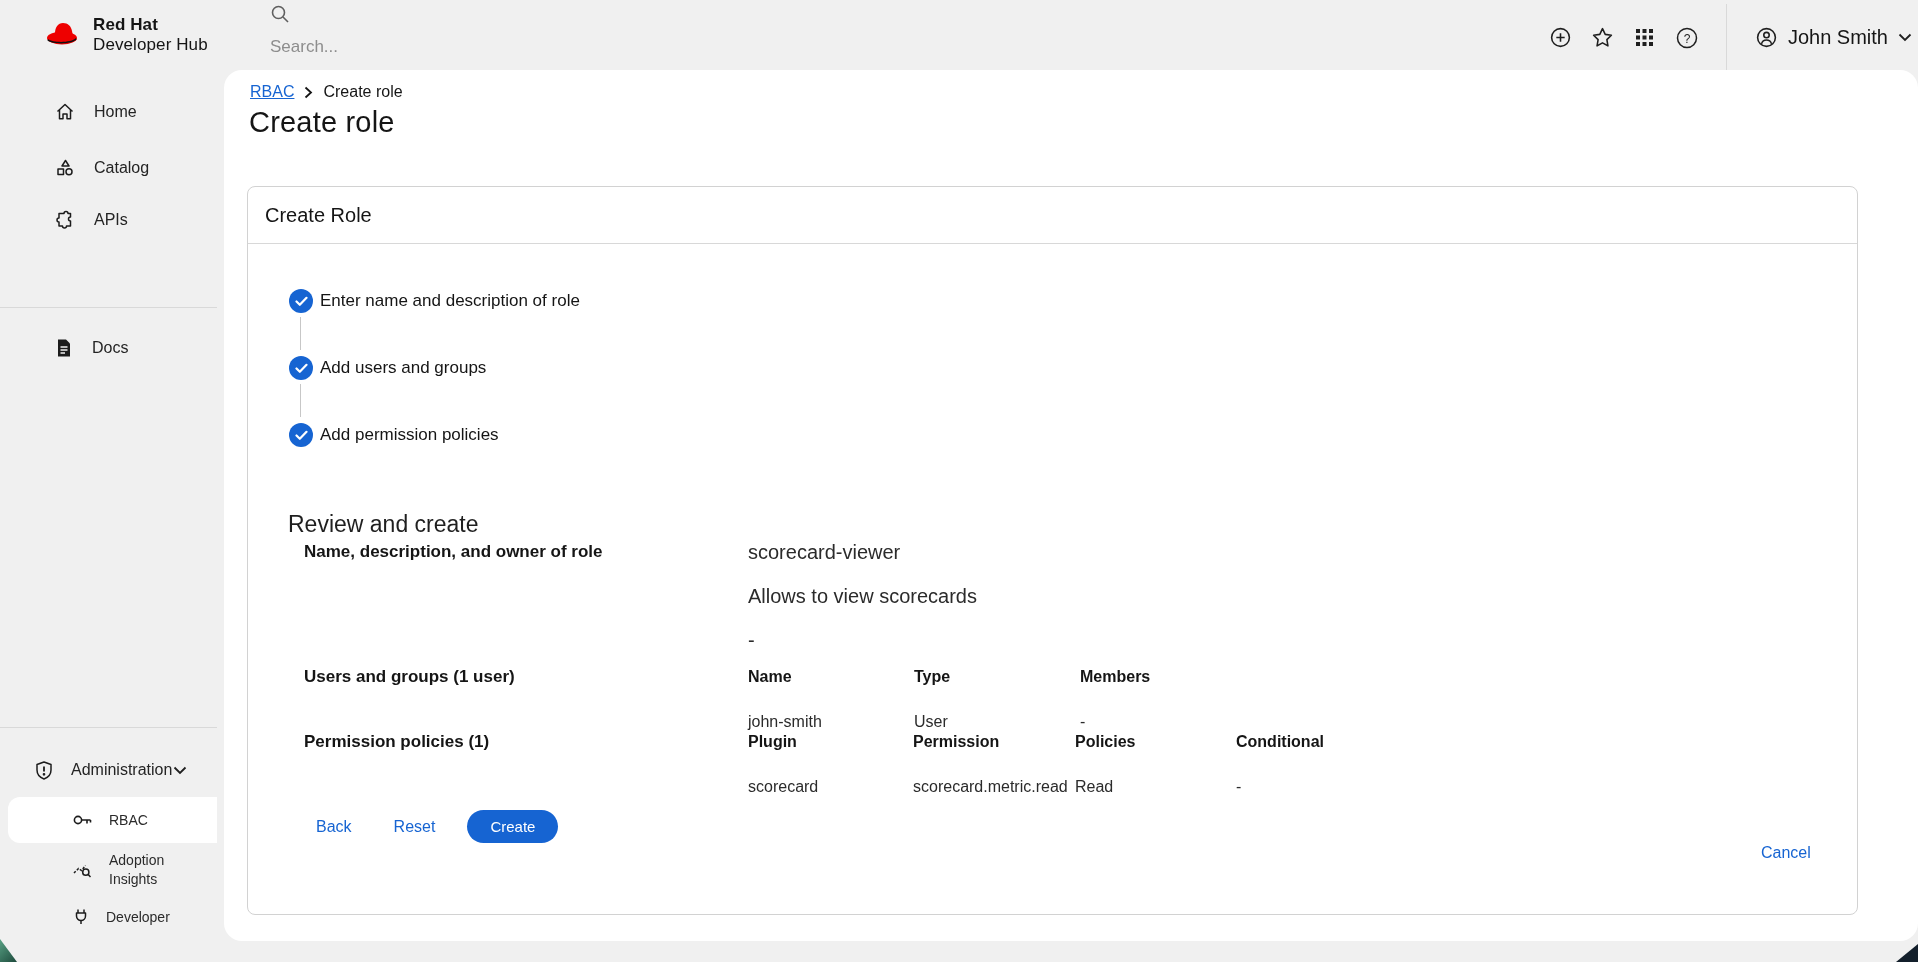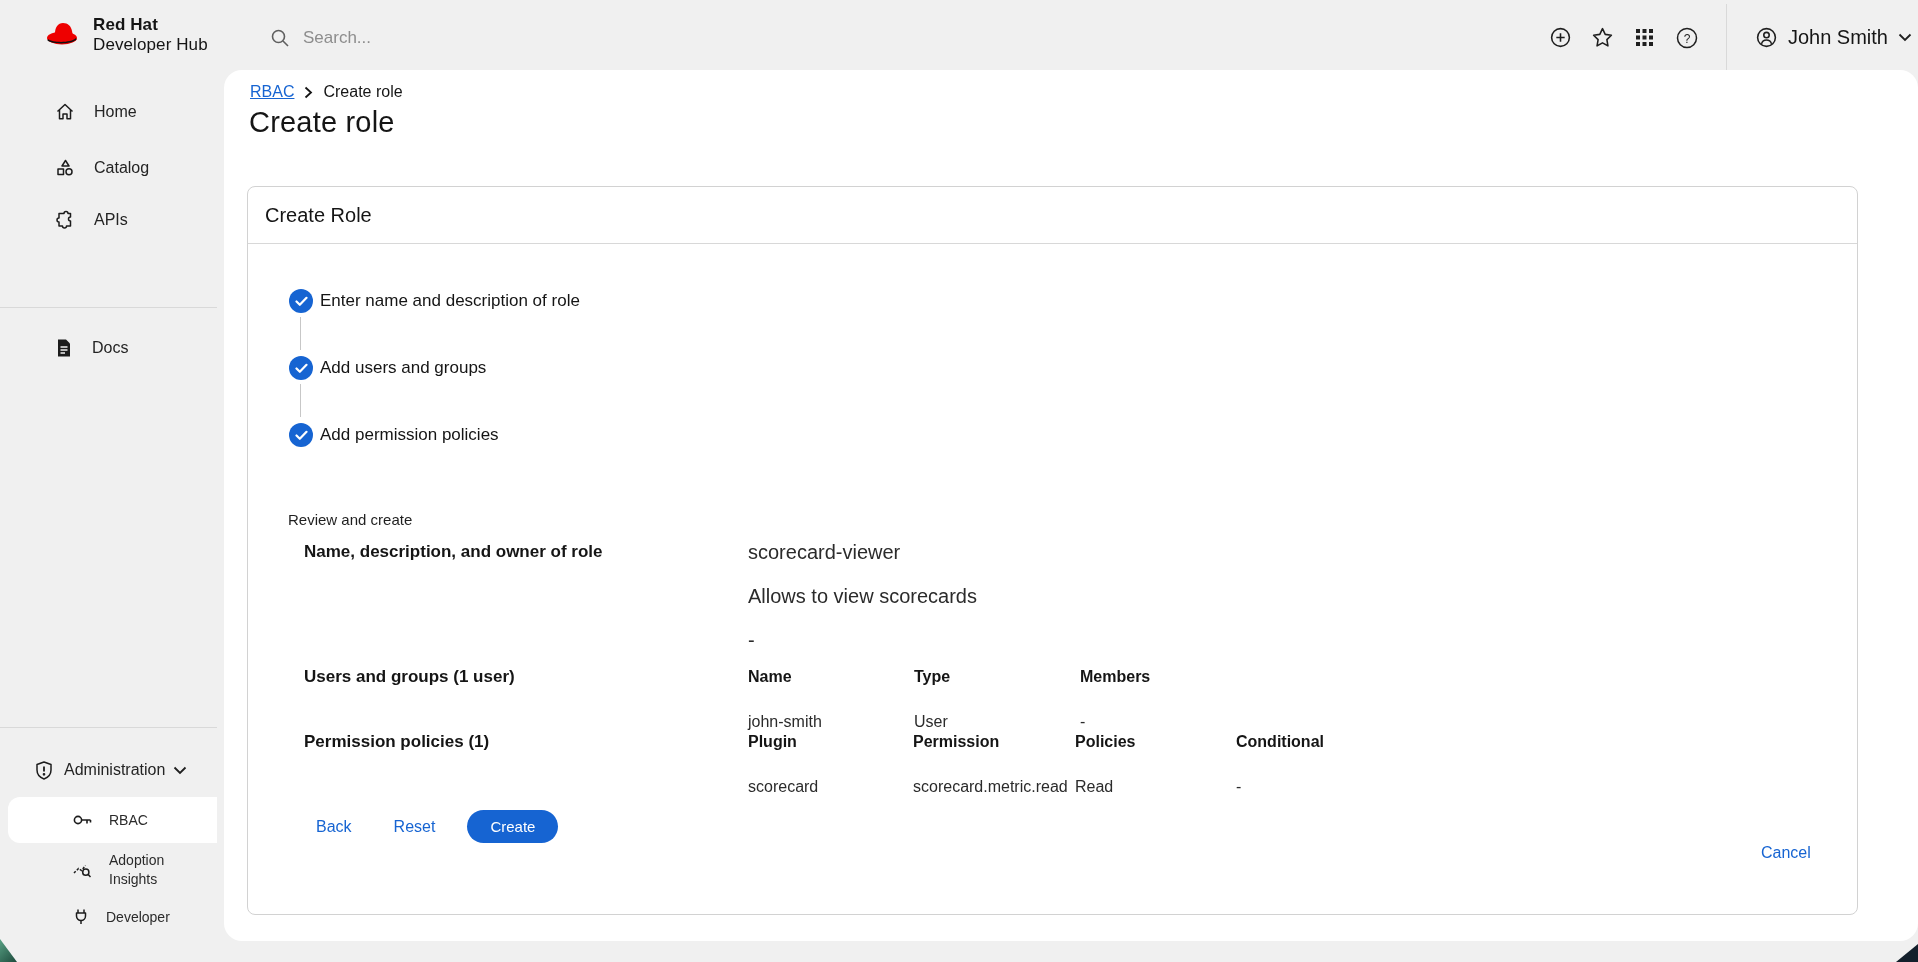--- a/index.html
+++ b/index.html
@@ -8,21 +8,21 @@
     font-family:"Liberation Sans","DejaVu Sans",sans-serif;
     background:#f0f0f0; color:#151515; position:relative;
   }
   svg { display:block; }
 
   
   .header { position:absolute; left:0; top:4px; width:1918px; height:67px; background:#f0f0f0;margin-left:20px; }
   .logo { position:absolute; left:21px; top:11px; display:flex; align-items:center; gap:8px; }
   .logo-text { line-height:1.18; font-size:17px; letter-spacing:.1px; }
   .logo-text .b1 { font-weight:bold; }
-  .search { position:absolute; left:250px; top:0; height:67px; display:flex; align-items:center; gap:13px; cursor:text; }
+  .search { position:absolute; left:250px; top:0; height:67px; display:flex; gap:13px; cursor:text;flex-direction:column; }
   .search .ph { font-size:17px; color:#8d8d8d; }
   .hdr-right { position:absolute; right:0; top:0; height:67px; display:flex; align-items:center; }
   .hicon { width:42px; height:42px; display:flex; align-items:center; justify-content:center; cursor:pointer; color:#1f1f1f; }
   .hdr-divider { width:1px; height:67px; background:#d9d9d9; margin-left:18px; }
   .user-chunk { display:flex; align-items:center; gap:10px; padding:0 26px 0 28px; cursor:pointer; }
   .user-name { font-size:20px; font-weight:500; }
 
   
   .sidebar { position:absolute; left:0; top:67px; width:217px; height:895px; background:#f0f0f0; }
   .nav-item { position:absolute; left:0; width:217px; height:44px; display:flex; align-items:center; gap:19px; padding-left:55px; cursor:pointer; color:#242424; font-size:16px; }
@@ -42,21 +42,21 @@
 
   
   .card { position:absolute; left:23px; top:116px; width:1611px; height:729px; border:1px solid #d2d2d2; border-radius:8px; background:#fff; }
   .card-header { position:absolute; left:0; top:0; width:100%; height:57px; border-bottom:1px solid #d8d8d8; display:flex; align-items:center; padding-left:17px; font-size:20px; color:#151515; }
 
   .step { position:absolute; left:41px; display:flex; align-items:center; gap:7px; cursor:pointer; }
   .step-circle { width:24px; height:24px; border-radius:50%; background:#1664d2; display:flex; align-items:center; justify-content:center; flex:none; }
   .step-label { font-size:17px; color:#151515; }
   .connector { position:absolute; left:52px; width:1px; height:33px; background:#c7c7c7; }
 
-  .review-heading { position:absolute; left:40px; top:324px; font-size:15px; color:#1f1f1f; }
+  .review-heading { position:absolute; left:40px; top:324px; font-size:23px; color:#1f1f1f; }
   .rv-label { position:absolute; left:56px; font-size:17px; font-weight:bold; color:#151515; line-height:20px; }
   .rv-value { position:absolute; left:500px; font-size:20px; color:#2b2b2b; line-height:20px; }
   .rv-table { position:absolute; left:500px; display:grid; font-size:16px; color:#2b2b2b; line-height:20px; }
   .rv-table.users { grid-template-columns:166px 166px 1fr; }
   .rv-table.perms { grid-template-columns:165px 162px 161px 1fr; }
   .rv-table .hd { font-weight:bold; color:#151515; }
 
   .btn-row { position:absolute; left:58px; top:623px; height:33px; display:flex; align-items:center; gap:22px; }
   .text-btn { font-size:16px; color:#1664d2; cursor:pointer; padding:6px 10px; border:none; background:none; font-family:inherit; }
   .create-btn { font-size:15px; color:#ffffff; background:#1664d2; border:none; border-radius:17px; padding:8px 23px; cursor:pointer; font-family:inherit; }
@@ -170,21 +170,21 @@
   <div class="nav-item" style="top:259px">
     <svg width="18" height="20" viewBox="0 0 18 20" fill="currentColor">
       <path d="M3 1.5 H11 L15 5.5 V18.5 H3 Z"></path>
       <path d="M5.5 9 H12.5 M5.5 12 H12.5 M5.5 15 H10" stroke="#f0f0f0" stroke-width="1.4"></path>
     </svg>
     <span>Docs</span>
   </div>
 
   <div class="side-divider" style="top:660px"></div>
 
-  <div class="nav-item" style="top:681px; padding-left:34px; gap:10px;">
+  <div class="nav-item" style="top:681px; padding-left:34px; gap:17px;">
     <svg width="20" height="21" viewBox="0 0 20 21" fill="none" stroke="currentColor" stroke-width="1.5" stroke-linejoin="round">
       <path d="M10 2 L17 4.5 V10 C17 15 13.5 17.7 10 19 C6.5 17.7 3 15 3 10 V4.5 Z"></path>
       <path d="M10 6.5 V11.5" stroke-width="1.8"></path>
         <circle cx="10" cy="14.3" r="0.6" fill="currentColor"></circle>
     </svg>
     <span>Administration</span>
     <span class="admin-chevron">
       <svg width="14" height="9" viewBox="0 0 14 9" fill="none" stroke="#1f1f1f" stroke-width="1.8">
           <path d="M1.5 1.5 L7 7 L12.5 1.5"></path>
         </svg>

